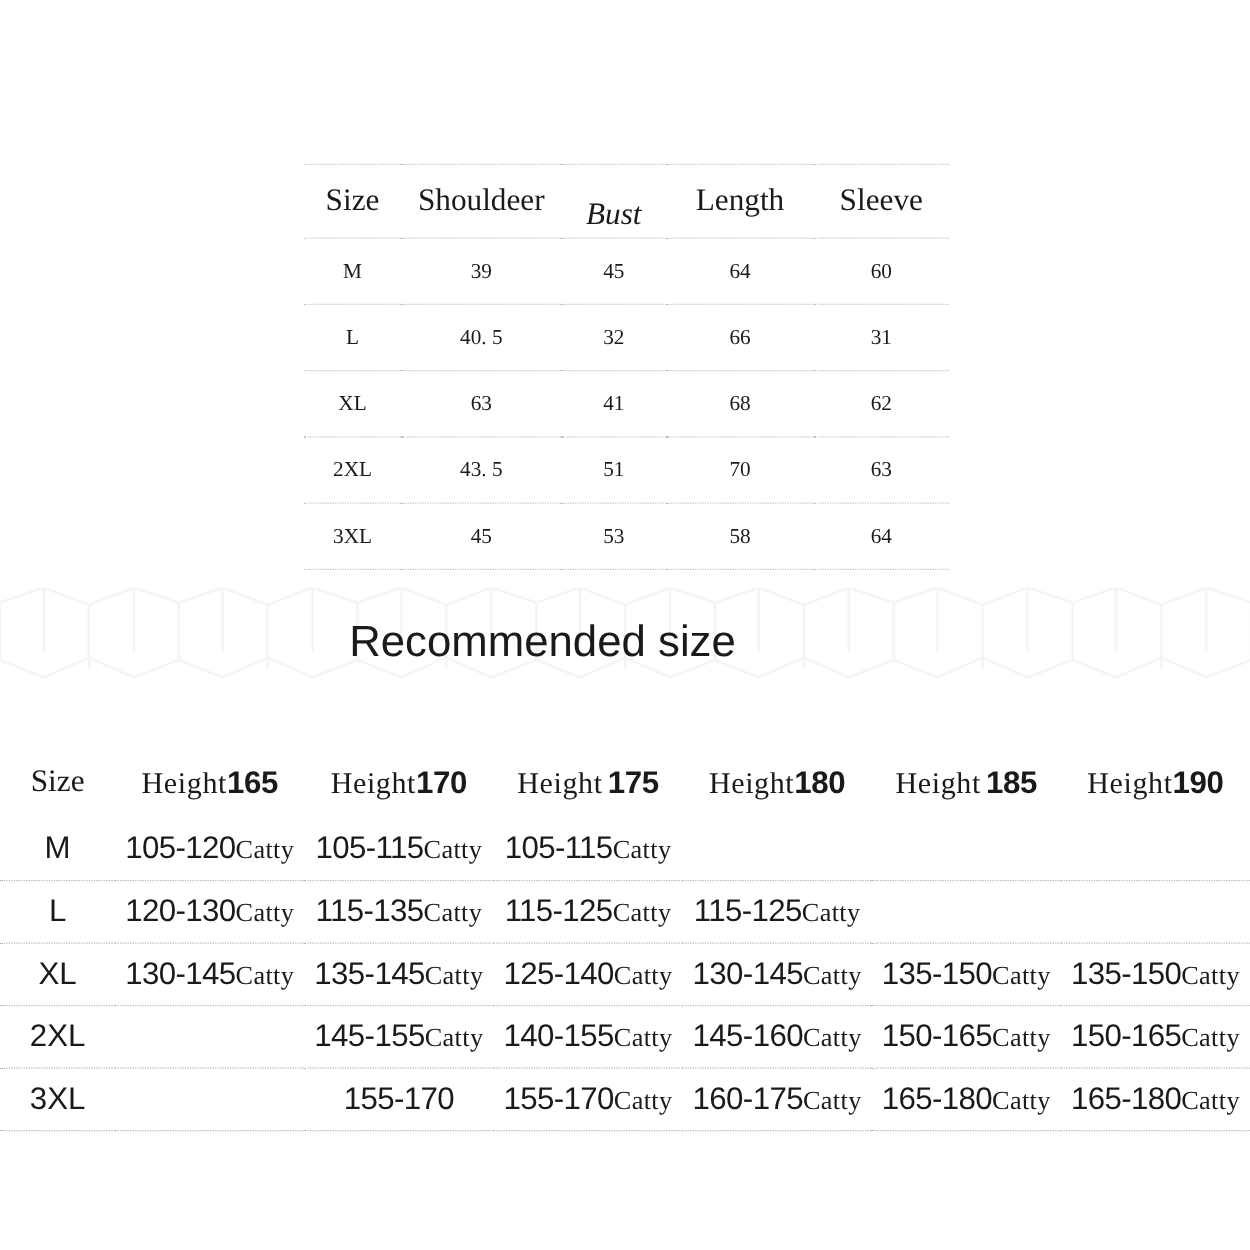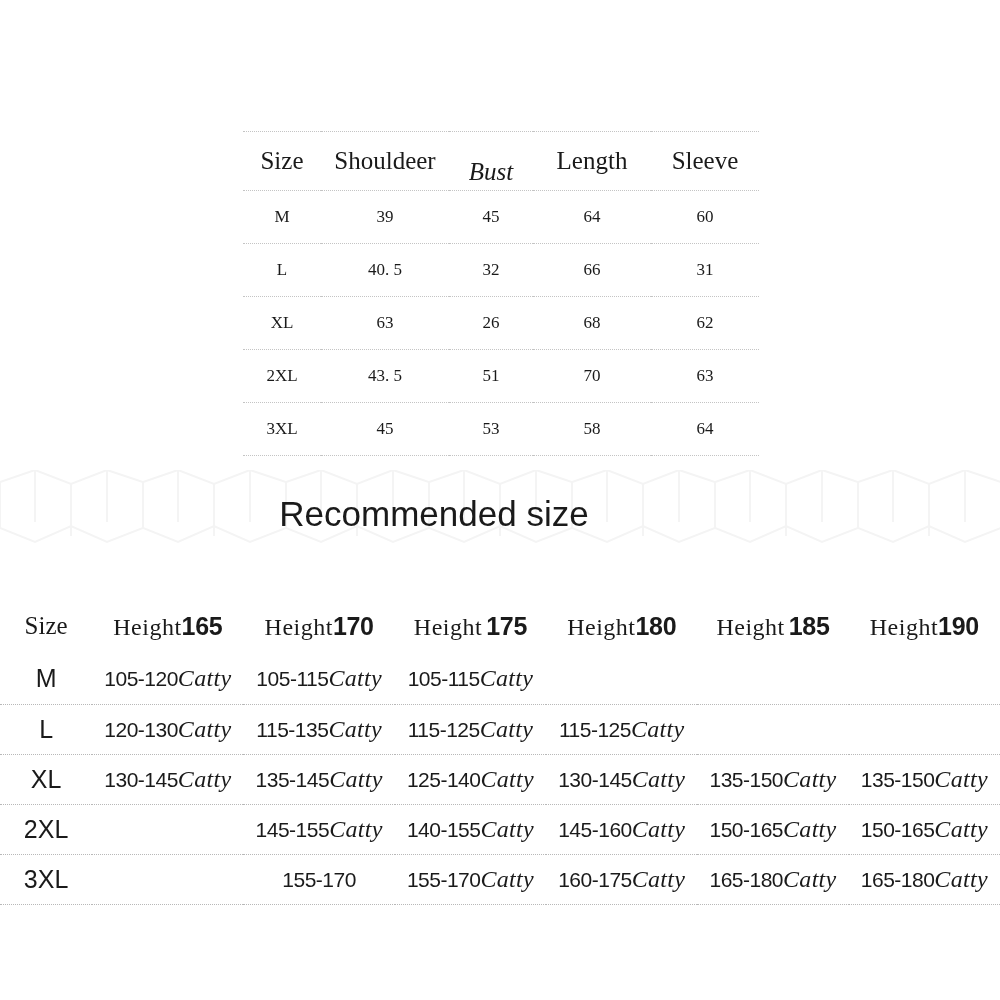--- a/index.html
+++ b/index.html
@@ -168,28 +168,27 @@
 
   
   .rc-sizelabel {
     font-family: "Liberation Sans", sans-serif;
     font-size: 25px;
     color: #1a1a1a;
   }
   
   .val-num {
     font-family: "Liberation Sans", sans-serif;
+    font-size: 25px;
+    letter-spacing: -0.5px;
+  }
+  .val-unit {
+    font-family: "Liberation Serif", serif;
     font-size: 21px;
-    letter-spacing: -0.5px;
-  }
-  .val-unit {
-    font-family: "Liberation Serif", serif;
-    font-size: 24px;
     letter-spacing: 0.3px;
-    font-style: italic;
   }
   .cell-inner {
     display: block;
     white-space: nowrap;
   }
 </style>
 </head>
 <body>
 
 <div class="watermark-band">
@@ -243,21 +242,21 @@
         <tr>
           <td>L</td>
           <td>40. 5</td>
           <td>32</td>
           <td>66</td>
           <td>31</td>
         </tr>
         <tr>
           <td>XL</td>
           <td>63</td>
-          <td>26</td>
+          <td>41</td>
           <td>68</td>
           <td>62</td>
         </tr>
         <tr>
           <td>2XL</td>
           <td>43. 5</td>
           <td>51</td>
           <td>70</td>
           <td>63</td>
         </tr>

